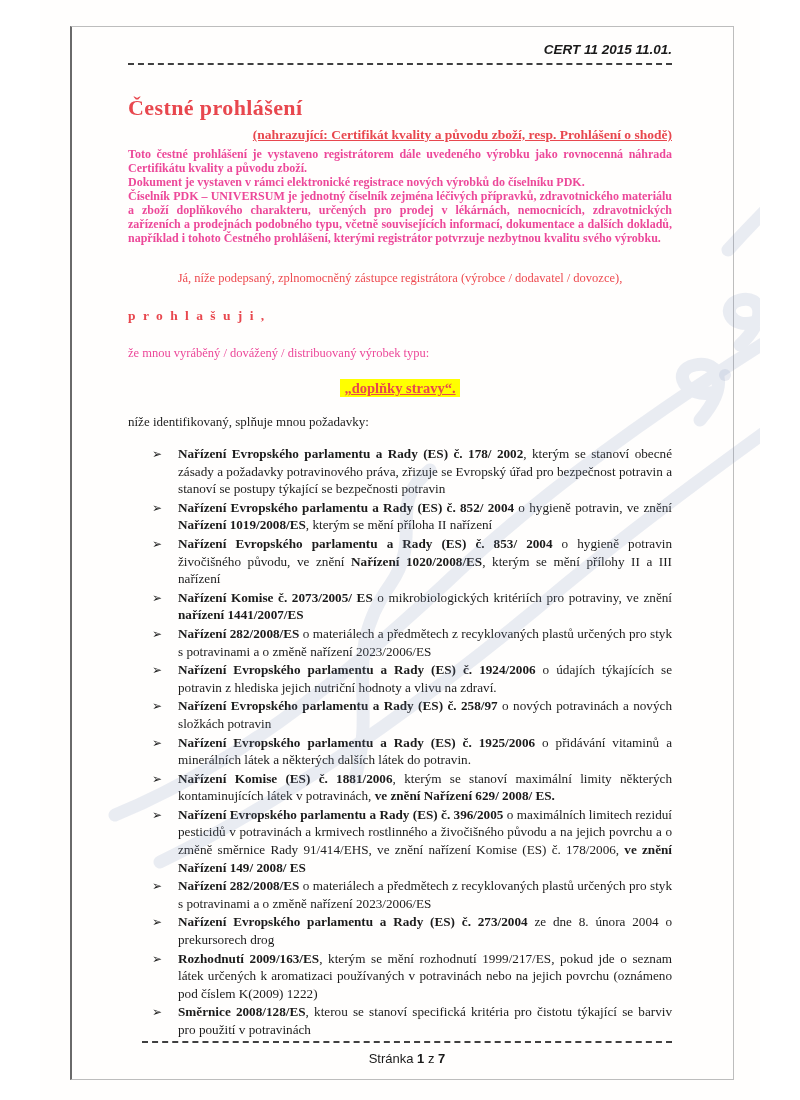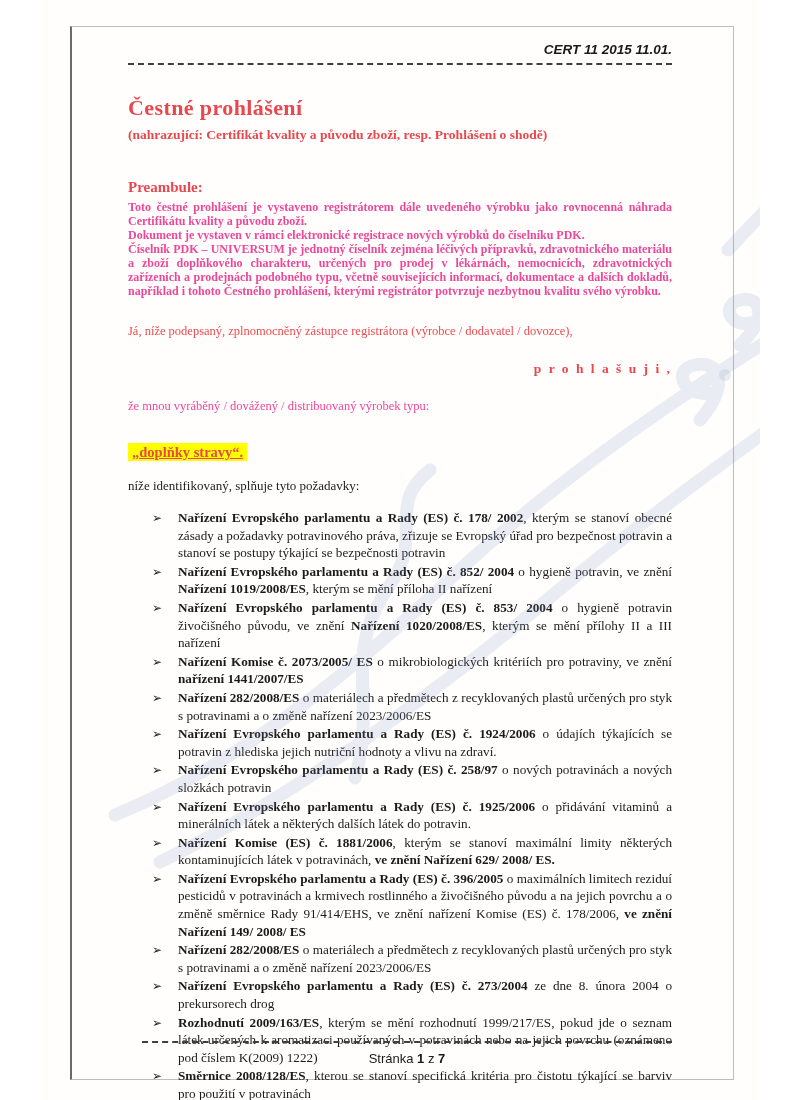--- a/index.html
+++ b/index.html
@@ -18,30 +18,30 @@
 
   .header-row { padding-top:40px; text-align:right; }
   .doc-code {
     font-family:"Liberation Sans", sans-serif;
     font-style:italic; font-weight:bold; font-size:13.5px; color:#1a1a1a;
   }
   .dashed-line { border-top:2px dashed #3f3f3f; }
   .dashed-top { margin-top:5px; }
 
   .title { margin-top:30px; color:#e8474e; font-size:22px; font-weight:bold; letter-spacing:0.4px; }
-  .subtitle { margin-top:6px; text-align:left; color:#e8474e; font-size:13.5px; font-weight:bold; }
+  .subtitle { margin-top:6px; text-align:right; color:#e8474e; font-size:13.5px; font-weight:bold;text-decoration:underline; }
 
   .preamble-heading { margin-top:36px; color:#e8474e; font-size:15px; font-weight:bold; }
   .preamble-body { margin-top:4px; }
   .preamble-line { color:#ec4899; font-weight:bold; font-size:12px; line-height:14px; text-align:justify; }
 
-  .decl-intro { margin-top:26px; color:#ee4a50; font-size:12.5px; }
-  .decl-verb { margin-top:22px; text-align:right; color:#e8474e; font-size:13.5px; font-weight:bold; letter-spacing:2px; }
+  .decl-intro { margin-top:26px; text-align:center; color:#ee4a50; font-size:12.5px; }
+  .decl-verb { margin-top:22px; text-align:left; color:#e8474e; font-size:13.5px; font-weight:bold; letter-spacing:2px; }
   .product-line { margin-top:22px; color:#ec4899; font-size:12.5px; }
-  .product-row { margin-top:29px; }
+  .product-row { margin-top:18px; text-align:center; }
   .product-type {
     background:#ffff00; color:#e8474e; font-weight:bold; font-size:14.5px;
     text-decoration:underline; padding:1px 4px;
   }
   .identified { margin-top:17px; font-size:13px; color:#222; }
 
   .req-list { margin-top:15px; list-style:none; padding-left:24px; }
   .req-list li { display:flex; font-size:13.2px; line-height:17.6px; color:#1b1b1b; margin-bottom:1px; }
   .bullet { width:26px; flex:none; font-size:12px; padding-top:1px; font-family:"DejaVu Sans", sans-serif; }
   .req-text { flex:1; text-align:justify; }
@@ -75,34 +75,33 @@
 
   <div class="content">
     <div class="header-row">
       <span class="doc-code">CERT 11 2015 11.01.</span>
     </div>
     <div class="dashed-line dashed-top"></div>
 
     <h1 class="title">Čestné prohlášení</h1>
     <div class="subtitle">(nahrazující: Certifikát kvality a původu zboží, resp. Prohlášení o shodě)</div>
 
-    <div class="preamble-heading">Preambule:</div>
     <div class="preamble-body" id="preamble-body">
         <div class="preamble-line">Toto čestné prohlášení je vystaveno registrátorem dále uvedeného výrobku jako rovnocenná náhrada Certifikátu kvality a původu zboží.</div>
         <div class="preamble-line">Dokument je vystaven v rámci elektronické registrace nových výrobků do číselníku PDK.</div>
         <div class="preamble-line">Číselník PDK – UNIVERSUM je jednotný číselník zejména léčivých přípravků, zdravotnického materiálu a zboží doplňkového charakteru, určených pro prodej v lékárnách, nemocnicích, zdravotnických zařízeních a prodejnách podobného typu, včetně souvisejících informací, dokumentace a dalších dokladů, například i tohoto Čestného prohlášení, kterými registrátor potvrzuje nezbytnou kvalitu svého výrobku.</div>
       </div>
 
     <div class="decl-intro">Já, níže podepsaný, zplnomocněný zástupce registrátora (výrobce / dodavatel / dovozce),</div>
     <div class="decl-verb">p r o h l a š u j i ,</div>
     <div class="product-line">že mnou vyráběný / dovážený  / distribuovaný výrobek typu:</div>
     <div class="product-row">
       <span class="product-type">„doplňky stravy“.</span>
     </div>
-    <div class="identified">níže identifikovaný, splňuje tyto požadavky:</div>
+    <div class="identified">níže identifikovaný, splňuje mnou požadavky:</div>
 
     <ul class="req-list" id="req-list">
         <li>
           <span class="bullet">➢</span>
           <span class="req-text"><b>Nařízení Evropského parlamentu a Rady (ES) č. 178/ 2002</b><span>, kterým se stanoví obecné zásady a požadavky potravinového práva, zřizuje se Evropský úřad pro bezpečnost potravin a stanoví se postupy týkající se bezpečnosti potravin</span></span>
         </li>
         <li>
           <span class="bullet">➢</span>
           <span class="req-text"><b>Nařízení Evropského parlamentu a Rady (ES) č. 852/ 2004</b><span> o hygieně potravin, ve znění </span><b>Nařízení 1019/2008/ES</b><span>, kterým se mění příloha II nařízení</span></span>
         </li>

